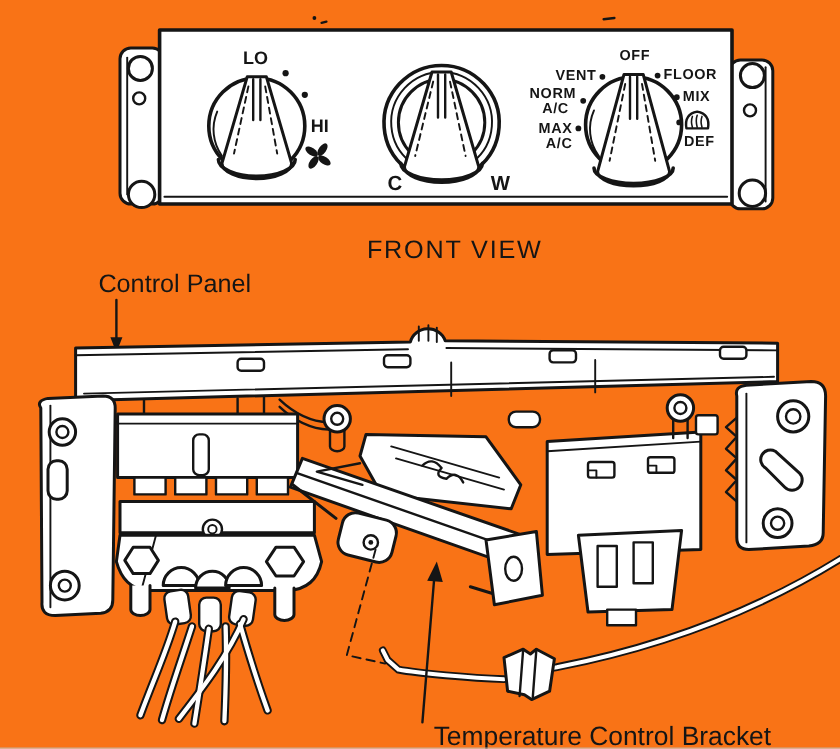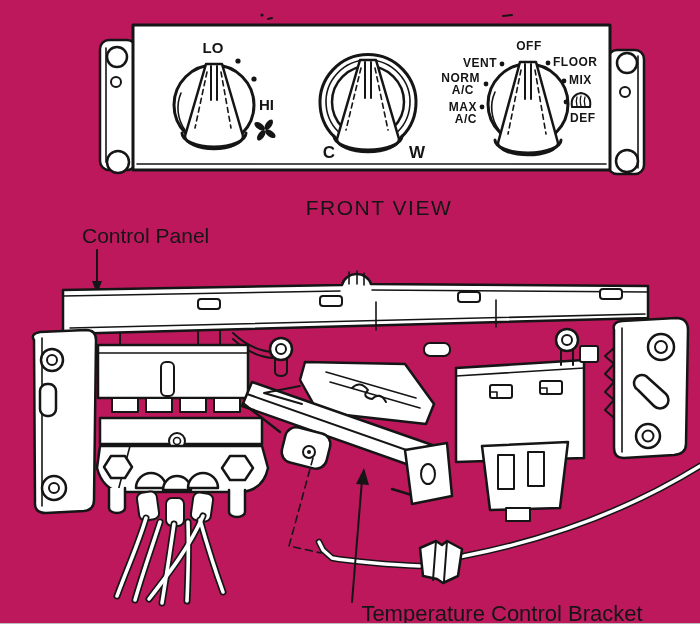--- a/index.html
+++ b/index.html
@@ -1,16 +1,16 @@
 <!DOCTYPE html>
 <html><head>
 <meta charset="utf-8">
 <style>
   html,body{margin:0;padding:0;background:#fff;}
-  .page{position:relative;width:700px;height:624px;background:#be185d;overflow:hidden;
+  .page{position:relative;width:700px;height:624px;background:#f97316;overflow:hidden;
         font-family:"Liberation Sans", sans-serif;}
   svg{display:block}
   text{fill:#151515;}
   .cap{font-size:21px;letter-spacing:1.5px;}
   .callout{font-size:21px;}
   .callout-big{font-size:22px;}
   .knob-lbl{font-size:15px;font-weight:bold;}
   .temp-lbl{font-size:17px;font-weight:bold;}
   .mode-lbl{font-size:12px;font-weight:bold;letter-spacing:.5px;}
   .ink{stroke:#151515;fill:none;stroke-linecap:round;stroke-linejoin:round;}

